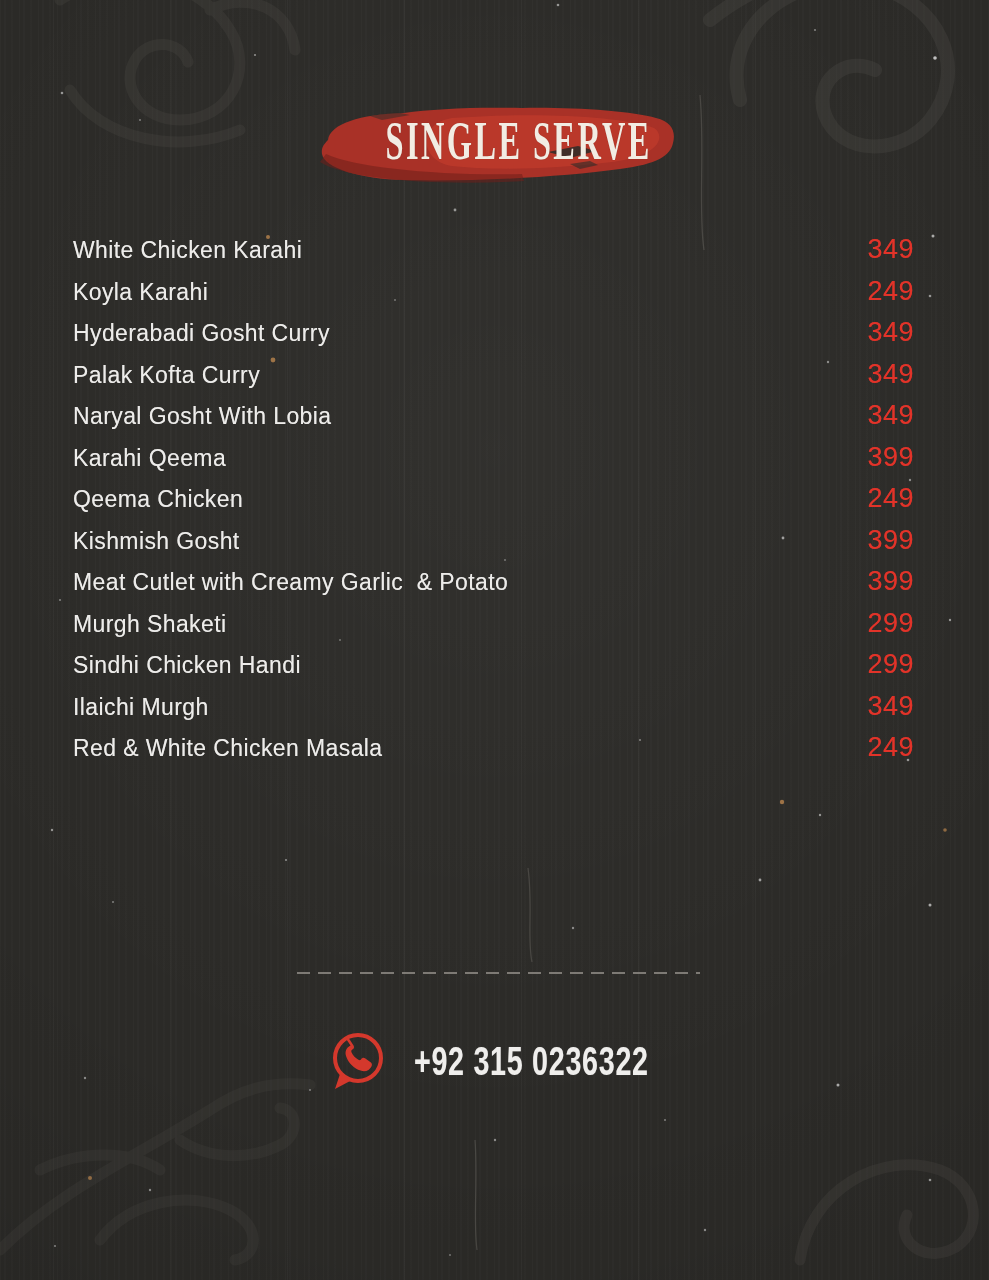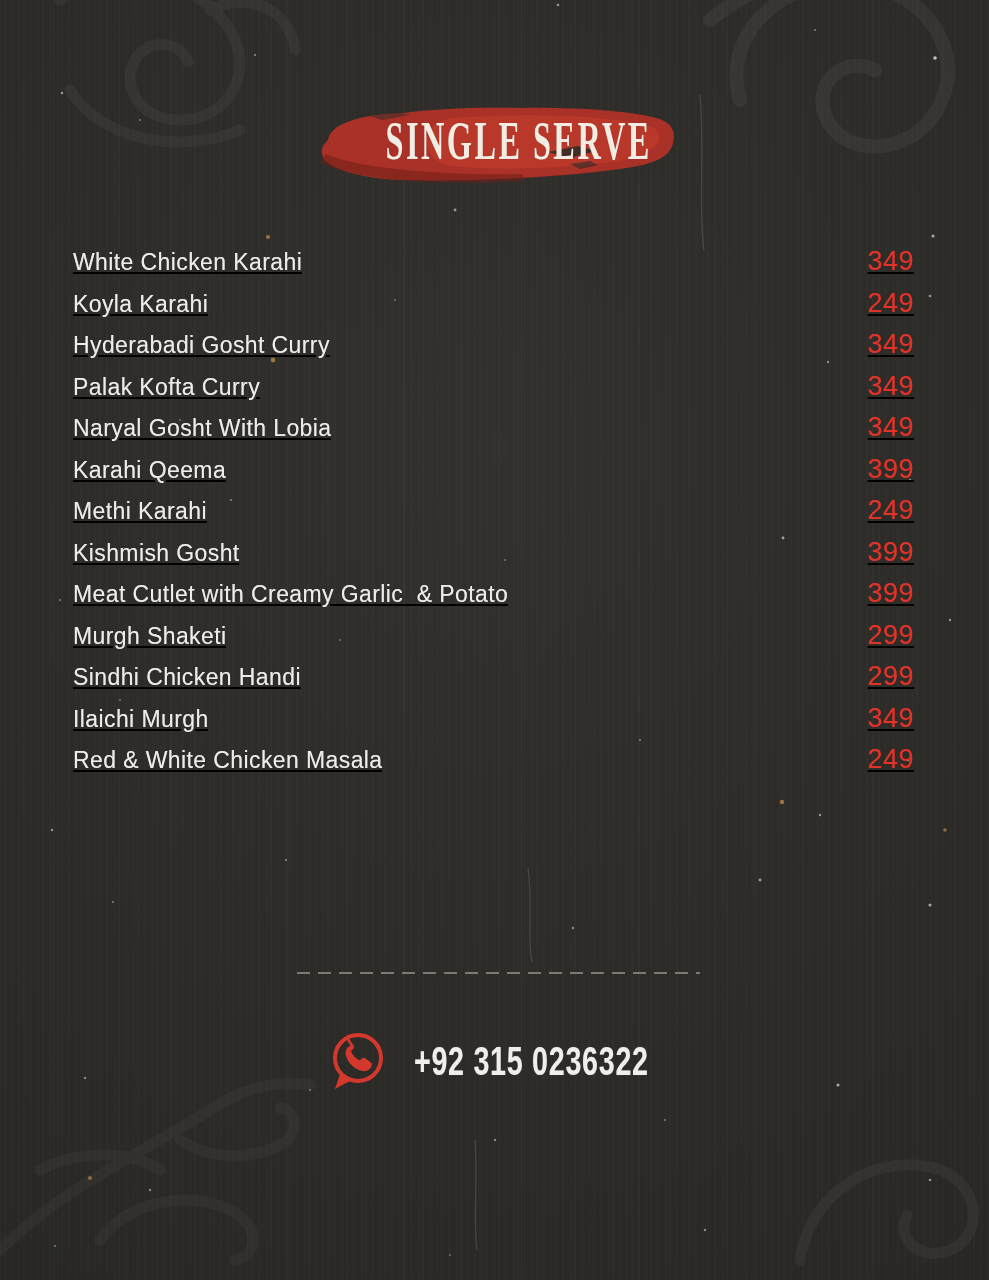--- a/index.html
+++ b/index.html
@@ -24,21 +24,21 @@
   .banner{position:absolute;left:312px;top:98px;width:368px;height:94px;font-family:Liberation Serif, serif;}
   .banner svg{position:absolute;left:0;top:0;}
   .banner h1{
     position:absolute;left:0;top:50%;width:100%;margin:0;
     transform:translateY(-56%) scaleX(0.60);
     font-size:54px;font-weight:bold;letter-spacing:4px;
     color:#f2ece3;text-align:center;white-space:nowrap;
     text-shadow:0 0 1px rgba(60,10,8,.4);
   }
   
-  .menu{position:absolute;left:73px;top:246px;width:841px;text-decoration:underline;}
+  .menu{position:absolute;left:73px;top:234px;width:841px;}
   .row{
     display:flex;justify-content:space-between;align-items:baseline;
     height:41.5px;
   }
   .item-name{
     font-size:23px;color:#edecea;letter-spacing:.4px;white-space:pre;
     text-shadow:0 0 .6px rgba(255,255,255,.45);
   }
   .item-price{
     font-size:27px;color:#e23329;letter-spacing:.5px;
@@ -185,21 +185,21 @@
     </div>
       <div class="row">
       <span class="item-name">Naryal Gosht With Lobia</span>
       <span class="item-price">349</span>
     </div>
       <div class="row">
       <span class="item-name">Karahi Qeema</span>
       <span class="item-price">399</span>
     </div>
       <div class="row">
-      <span class="item-name">Methi Karahi</span>
+      <span class="item-name">Qeema Chicken</span>
       <span class="item-price">249</span>
     </div>
       <div class="row">
       <span class="item-name">Kishmish Gosht</span>
       <span class="item-price">399</span>
     </div>
       <div class="row">
       <span class="item-name">Meat Cutlet with Creamy Garlic  &amp; Potato</span>
       <span class="item-price">399</span>
     </div>

